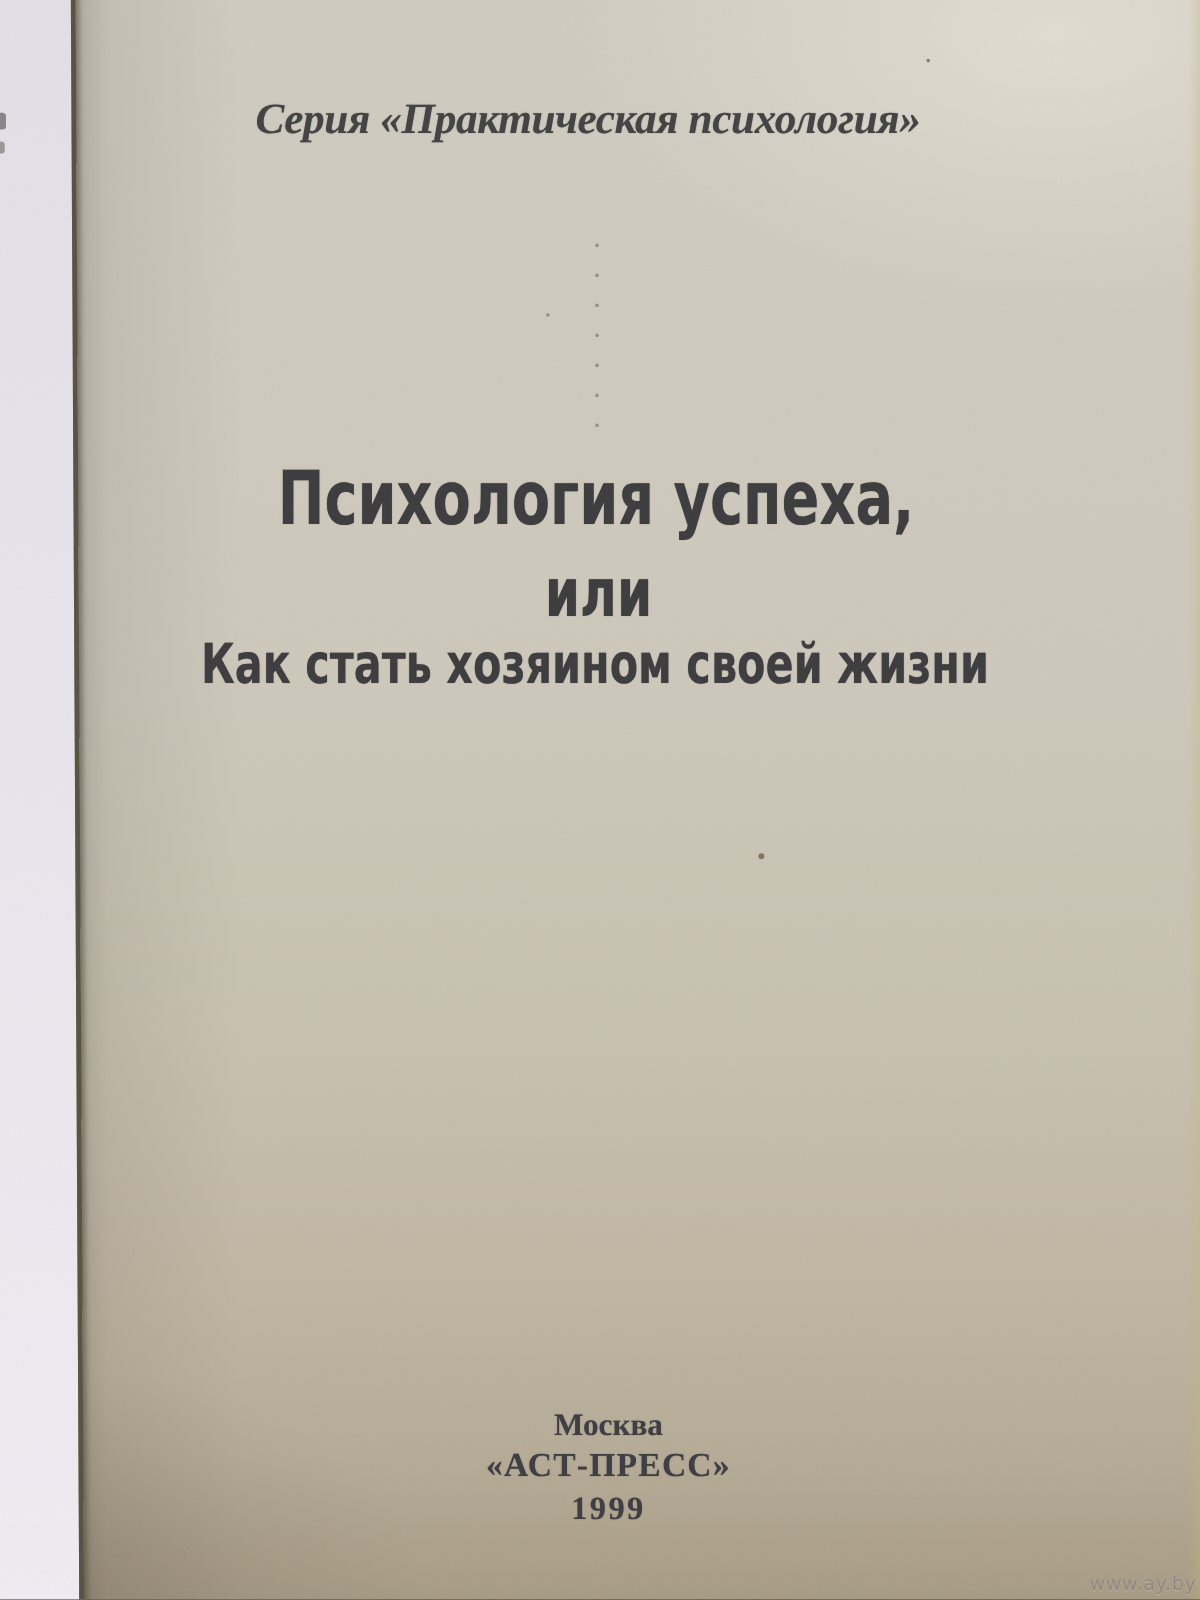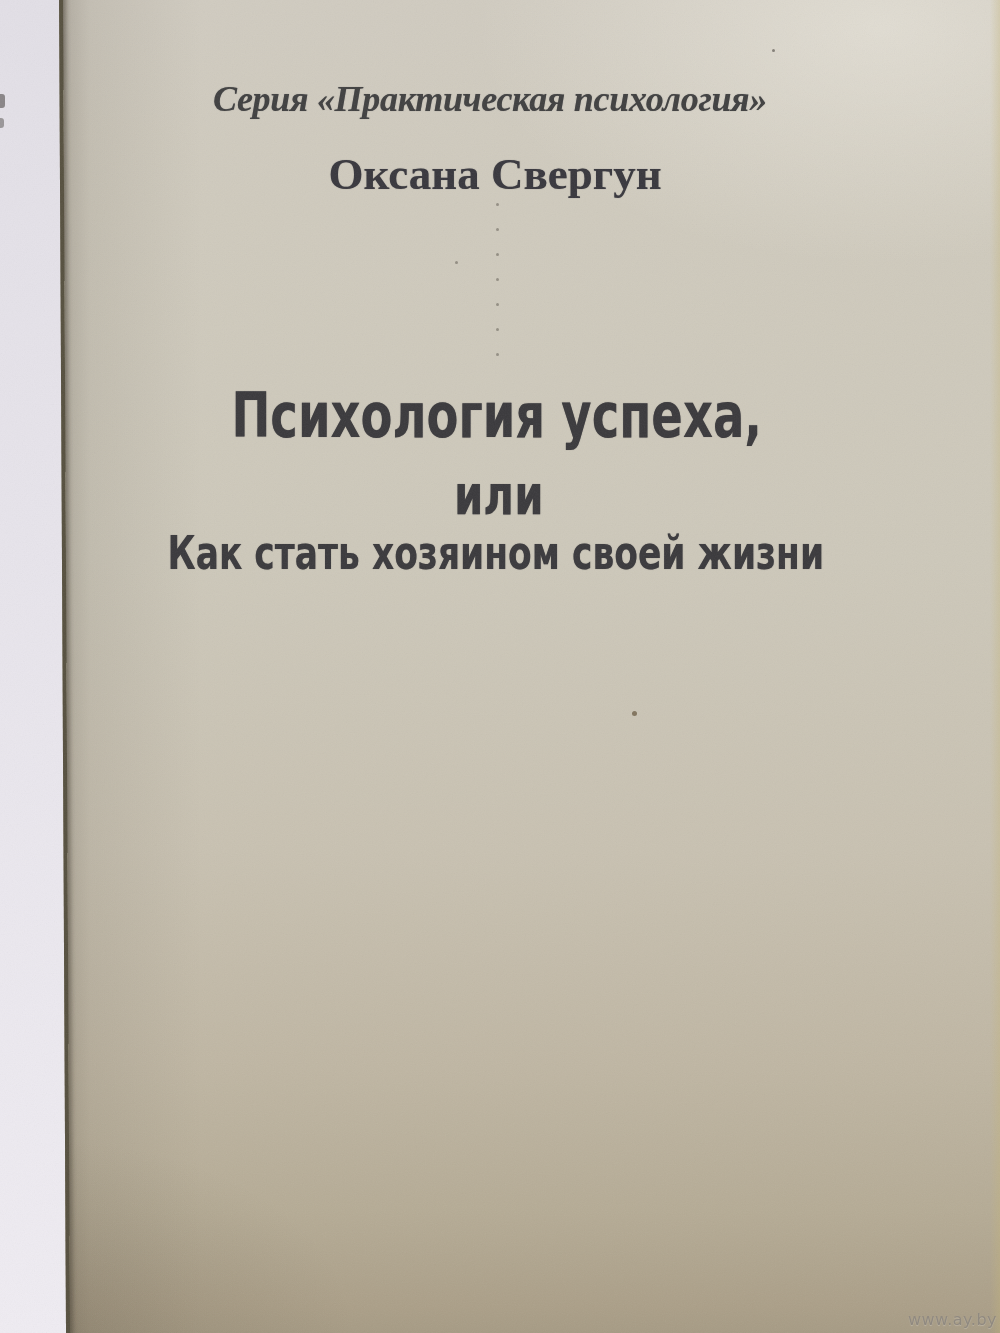--- a/index.html
+++ b/index.html
@@ -101,21 +101,20 @@
   <div class="highlight-topright"></div>
   <div class="shade-bottomleft"></div>
   <div class="right-edge-tint"></div>
 
   <div class="edge-strip"></div>
   <div class="edge-mark m1"></div>
   <div class="edge-mark m2"></div>
 
   <div class="txt series">Серия «Практическая психология»</div>
 
-  <div class="txt author">Оксана Свергун</div>
 
   <div class="dots">
     <i></i>
       <i></i>
       <i></i>
       <i></i>
       <i></i>
       <i></i>
       <i></i>
   </div>
@@ -123,20 +122,25 @@
   <div class="txt display t1">
     <span class="squeeze">Психология успеха,</span>
   </div>
   <div class="txt display t2">
     <span class="squeeze">или</span>
   </div>
   <div class="txt display t3">
     <span class="squeeze">Как стать хозяином своей жизни</span>
   </div>
 
+  <div class="imprint">
+    <div class="city">Москва</div>
+    <div class="publisher">«АСТ-ПРЕСС»</div>
+    <div class="year">1999</div>
+  </div>
 
   <div class="speck s1"></div>
   <div class="speck s2"></div>
   <div class="speck s3"></div>
 
   <svg class="grain" width="1000" height="1333" xmlns="http://www.w3.org/2000/svg">
     <filter id="paperGrain">
       <feTurbulence type="fractalNoise" baseFrequency="0.9" numOctaves="2" stitchTiles="stitch"></feTurbulence>
       <feColorMatrix type="saturate" values="0"></feColorMatrix>
     </filter>

